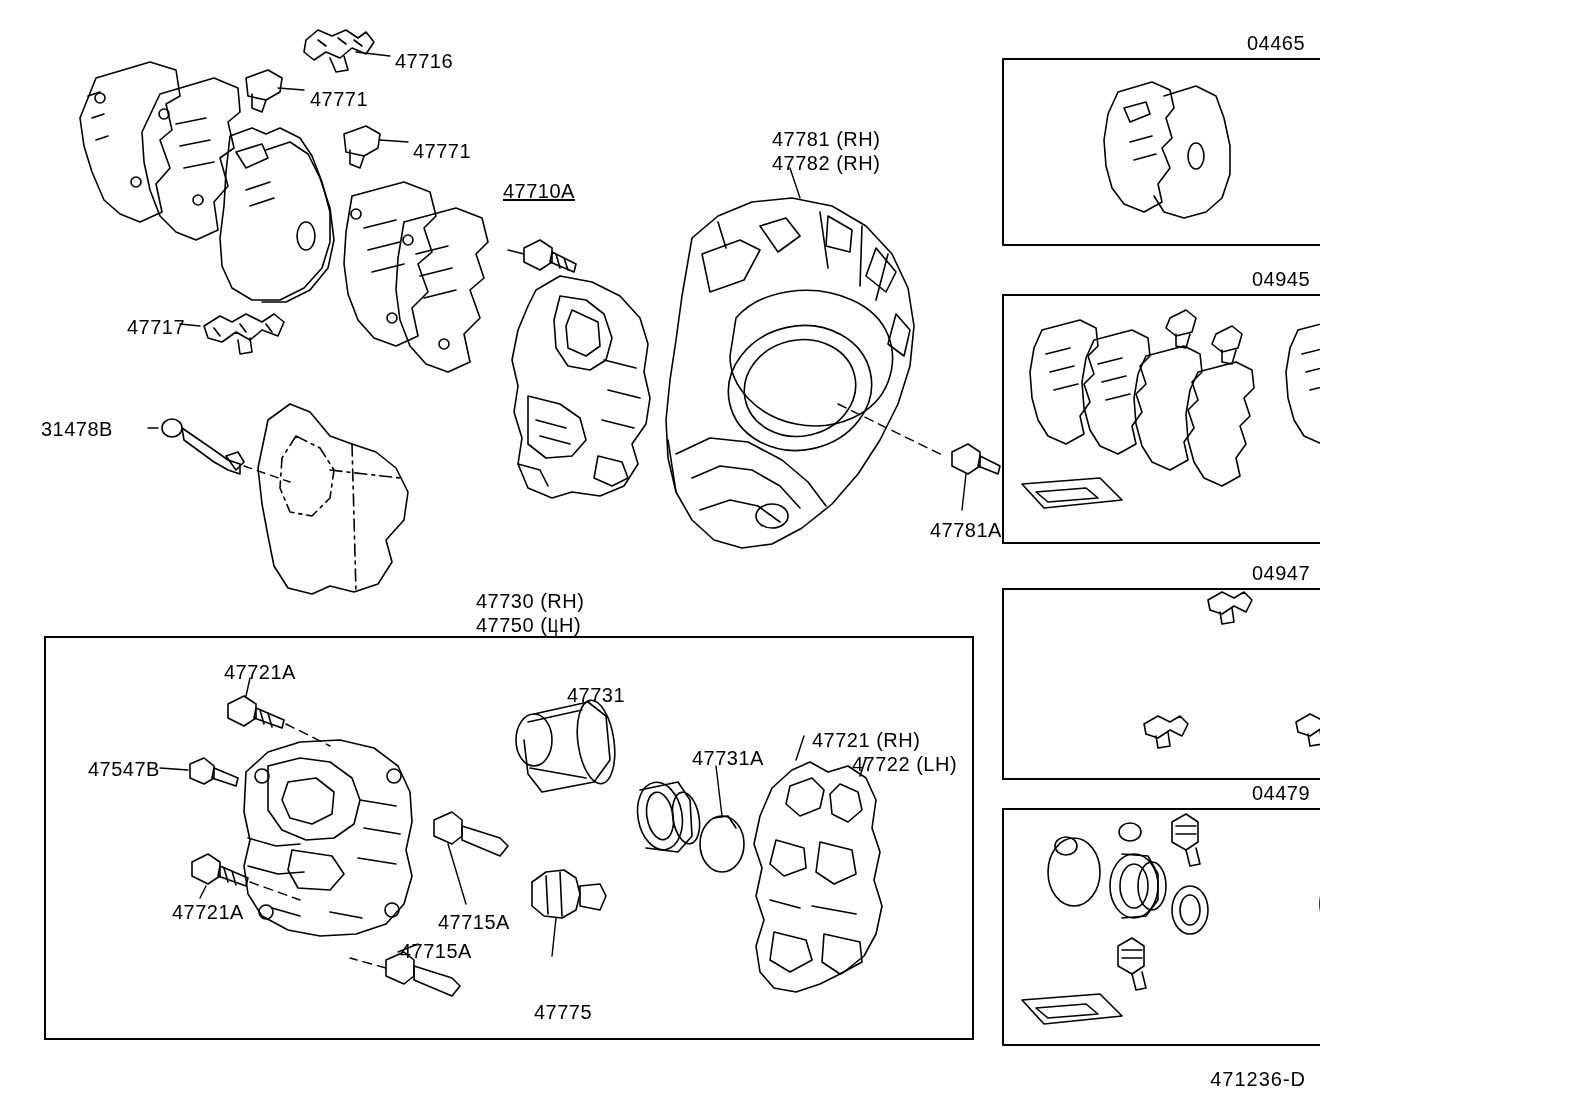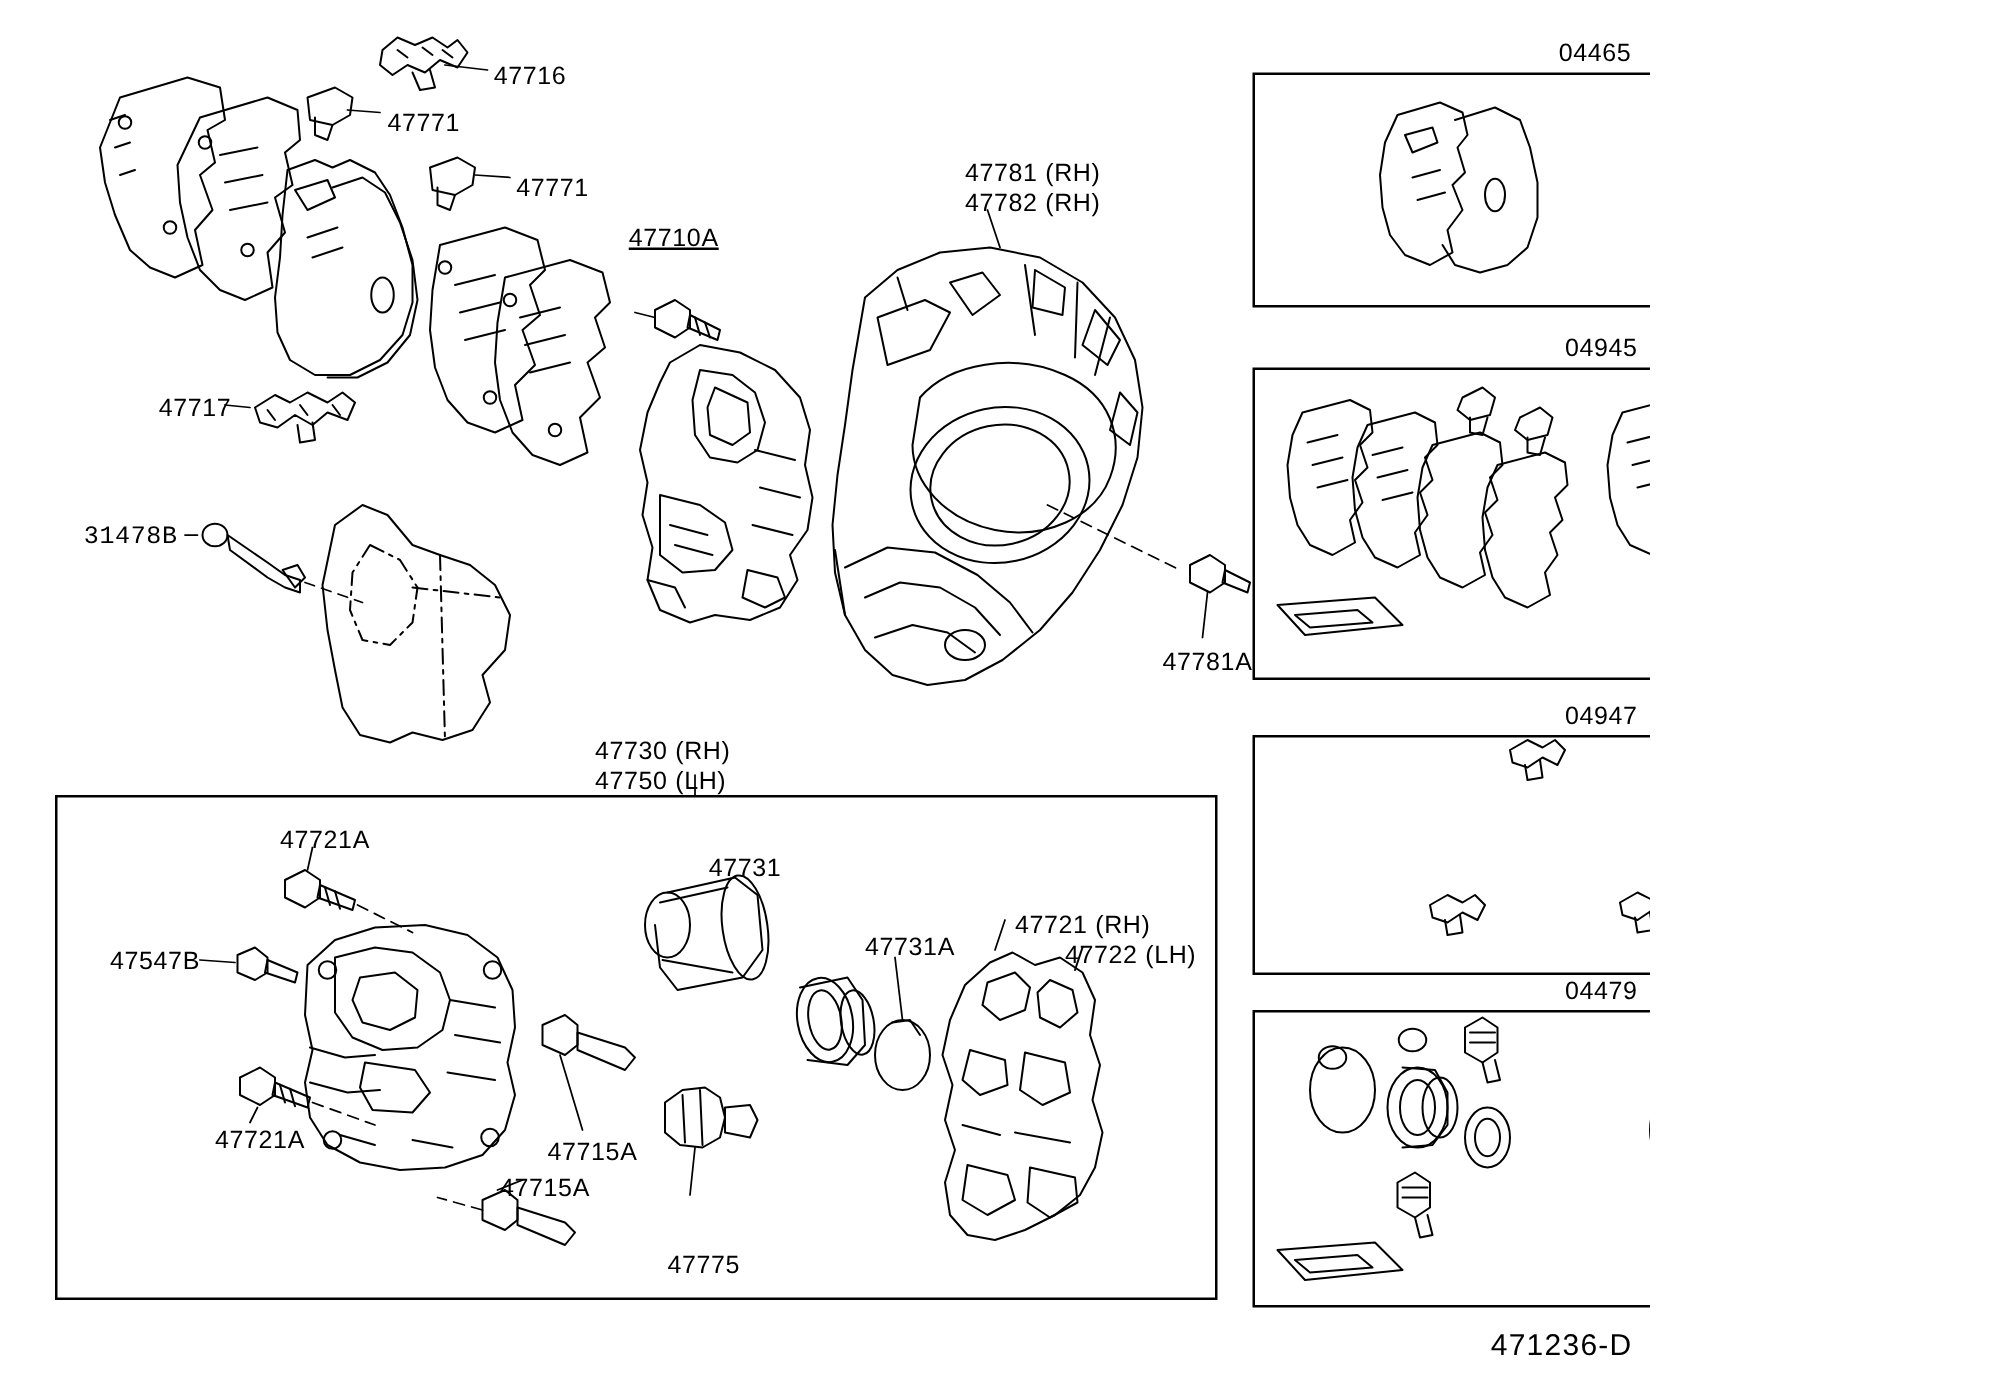--- a/index.html
+++ b/index.html
@@ -33,21 +33,21 @@
     left: 0;
     top: 0;
     width: 1592px;
     height: 1099px;
     pointer-events: none;
   }
   .diagcode {
     position: absolute;
     right: 14px;
     bottom: 8px;
-    font-size: 24px;
+    font-size: 20px;
     letter-spacing: 1px;
   }
 </style>
 </head>
 <body>
 
 <div id="page">
 
   <svg class="art" viewBox="0 0 1592 1099" xmlns="http://www.w3.org/2000/svg">
     <g fill="none" stroke="#000" stroke-width="1.6" stroke-linejoin="round" stroke-linecap="round">
@@ -365,21 +365,21 @@
 
   <div class="box" style="left:1002px; top:58px; width:578px; height:188px;"></div>
   <div class="box" style="left:1002px; top:294px; width:578px; height:250px;"></div>
   <div class="box" style="left:1002px; top:588px; width:578px; height:192px;"></div>
   <div class="box" style="left:1002px; top:808px; width:578px; height:238px;"></div>
 
   <span class="label" style="left:395px; top:50px;">47716</span>
   <span class="label" style="left:310px; top:88px;">47771</span>
   <span class="label" style="left:413px; top:140px;">47771</span>
   <span class="label" style="left:127px; top:316px;">47717</span>
-  <span class="label" style="left:67px; top:418px;font-family:Liberation Mono, monospace;">31478B</span>
+  <span class="label" style="left:41px; top:418px;">31478B</span>
   <span class="label" style="left:503px; top:180px;text-decoration:underline;">47710A</span>
   <span class="label" style="left:772px; top:128px;">47781 (RH)</span>
   <span class="label" style="left:772px; top:152px;">47782 (RH)</span>
   <span class="label" style="left:930px; top:519px;">47781A</span>
   <span class="label" style="left:476px; top:590px;">47730 (RH)</span>
   <span class="label" style="left:476px; top:614px;">47750 (LH)</span>
   <span class="label" style="left:224px; top:661px;">47721A</span>
   <span class="label" style="left:88px; top:758px;">47547B</span>
   <span class="label" style="left:172px; top:901px;">47721A</span>
   <span class="label" style="left:438px; top:911px;">47715A</span>

